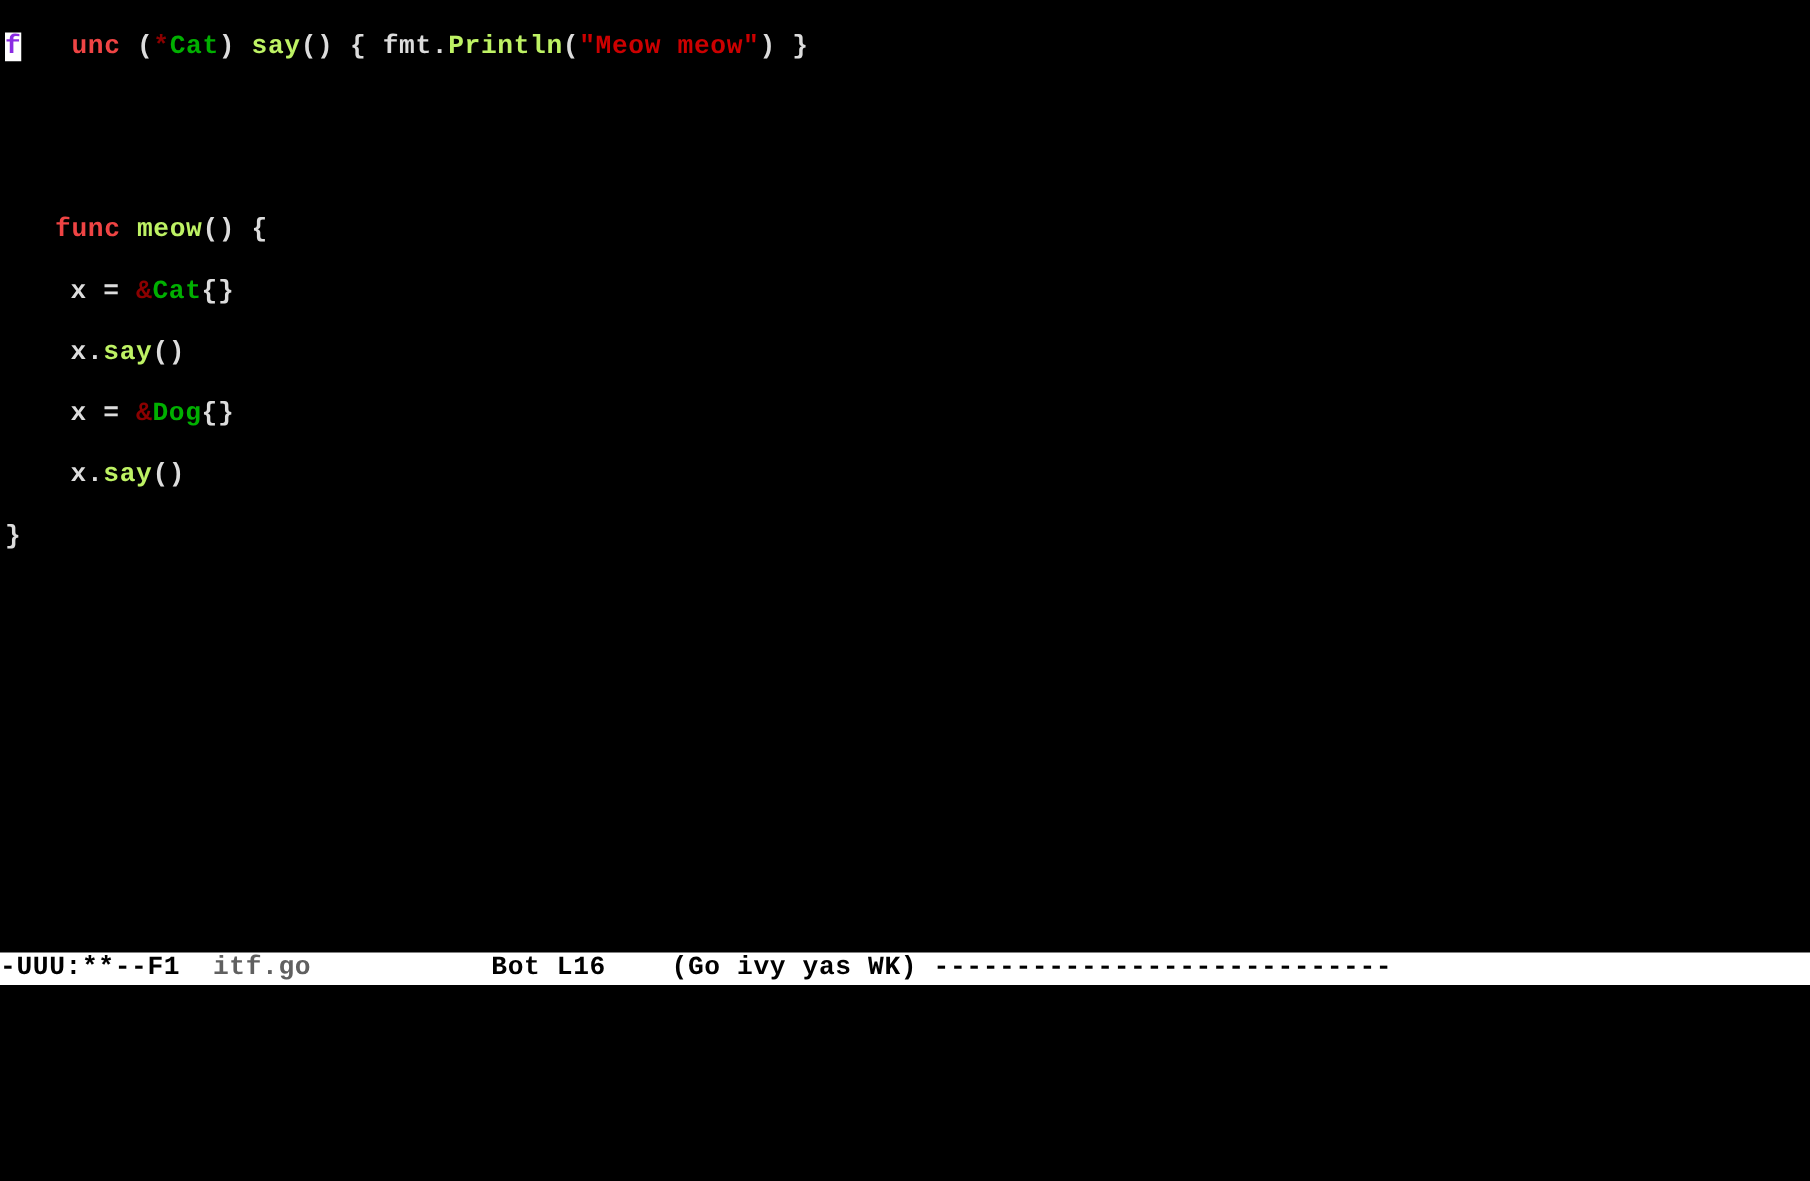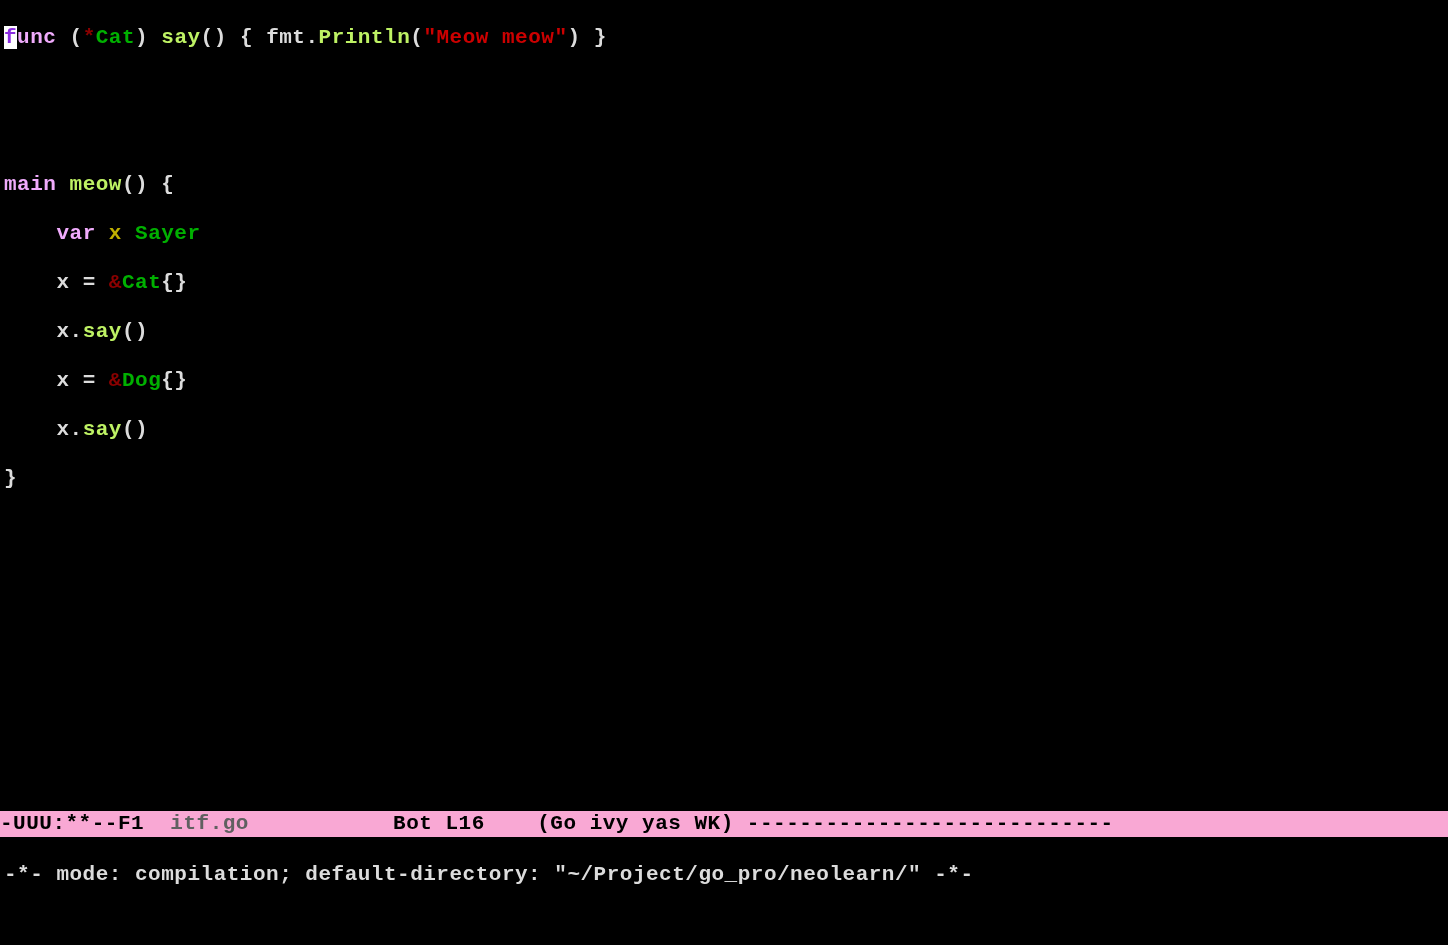--- a/index.html
+++ b/index.html
@@ -12,69 +12,67 @@
     font-weight: bold;
     color: #dcdcdc;
     overflow: hidden;
   }
   .editor-area {
     padding: 2px 4px;
     white-space: pre;
   }
   .line { line-height: 26px; letter-spacing: 0.5px; }
   .cursor-f { background: #ffffff; color: #8a2be2; }
-  .kw-purple { color: #f0abfc; }
+  .kw-purple { color: #ef4444; padding-left: 40px; }
   .paren-white { color: #dcdcdc; }
   .green { color: #00b000; font-family: Liberation Mono, monospace; }
   .olive { color: #c0b000; }
   .blue { color: #bef264; }
   .red { color: #cc0000; }
   .white { color: #dcdcdc; }
   .darkred { color: #8b0000; }
   .modeline {
-    background: #f9a8d4;
+    background: #ffffff;
     color: #000000;
     width: 100%;
     line-height: 26px;
     white-space: pre;
     letter-spacing: 0.5px;
   }
   .modeline .dim { color: #606060; }
   .compilation {
     padding: 2px 4px;
     white-space: pre;
   }
   .comp-line { line-height: 26px; letter-spacing: 0.5px; }
 </style>
 </head>
 <body>
 
 <div class="editor-area">
 <div class="line"><span class="cursor-f">f</span><span class="kw-purple">unc</span> <span class="paren-white">(</span><span class="darkred">*</span><span class="green">Cat</span><span class="paren-white">)</span> <span class="blue">say</span><span class="paren-white">()</span> <span class="paren-white">{</span> <span class="white">fmt</span><span class="white">.</span><span class="blue">Println</span><span class="paren-white">(</span><span class="red">"Meow meow"</span><span class="paren-white">)</span> <span class="paren-white">}</span></div>
 <div class="line">&nbsp;</div>
 <div class="line">&nbsp;</div>
-<div class="line"><span class="kw-purple">main</span> <span class="blue">meow</span><span class="paren-white">()</span> <span class="paren-white">{</span></div>
-<div class="line"><span>    </span><span class="kw-purple">var</span> <span class="olive">x</span> <span class="green">Sayer</span></div>
+<div class="line"><span class="kw-purple">func</span> <span class="blue">meow</span><span class="paren-white">()</span> <span class="paren-white">{</span></div>
 <div class="line"><span>    </span><span class="white">x = </span><span class="darkred">&amp;</span><span class="green">Cat</span><span class="paren-white">{}</span></div>
 <div class="line"><span>    </span><span class="white">x</span><span class="white">.</span><span class="blue">say</span><span class="paren-white">()</span></div>
 <div class="line"><span>    </span><span class="white">x = </span><span class="darkred">&amp;</span><span class="green">Dog</span><span class="paren-white">{}</span></div>
 <div class="line"><span>    </span><span class="white">x</span><span class="white">.</span><span class="blue">say</span><span class="paren-white">()</span></div>
 <div class="line"><span class="paren-white">}</span></div>
 <div class="line">&nbsp;</div>
 <div class="line">&nbsp;</div>
 <div class="line">&nbsp;</div>
 <div class="line">&nbsp;</div>
 <div class="line">&nbsp;</div>
 <div class="line">&nbsp;</div>
 </div>
 
 <div class="modeline"><span>-UUU:**--F1  </span><span class="dim">itf.go</span><span>           </span><span>Bot L16</span><span>    </span><span>(Go ivy yas WK)</span><span> ----------------------------</span></div>
 
 <div class="compilation">
-<div class="comp-line">-*- mode: compilation; default-directory: "~/Project/go_pro/neolearn/" -*-</div>
 
 
 
 
 
 
 
 
 
 

